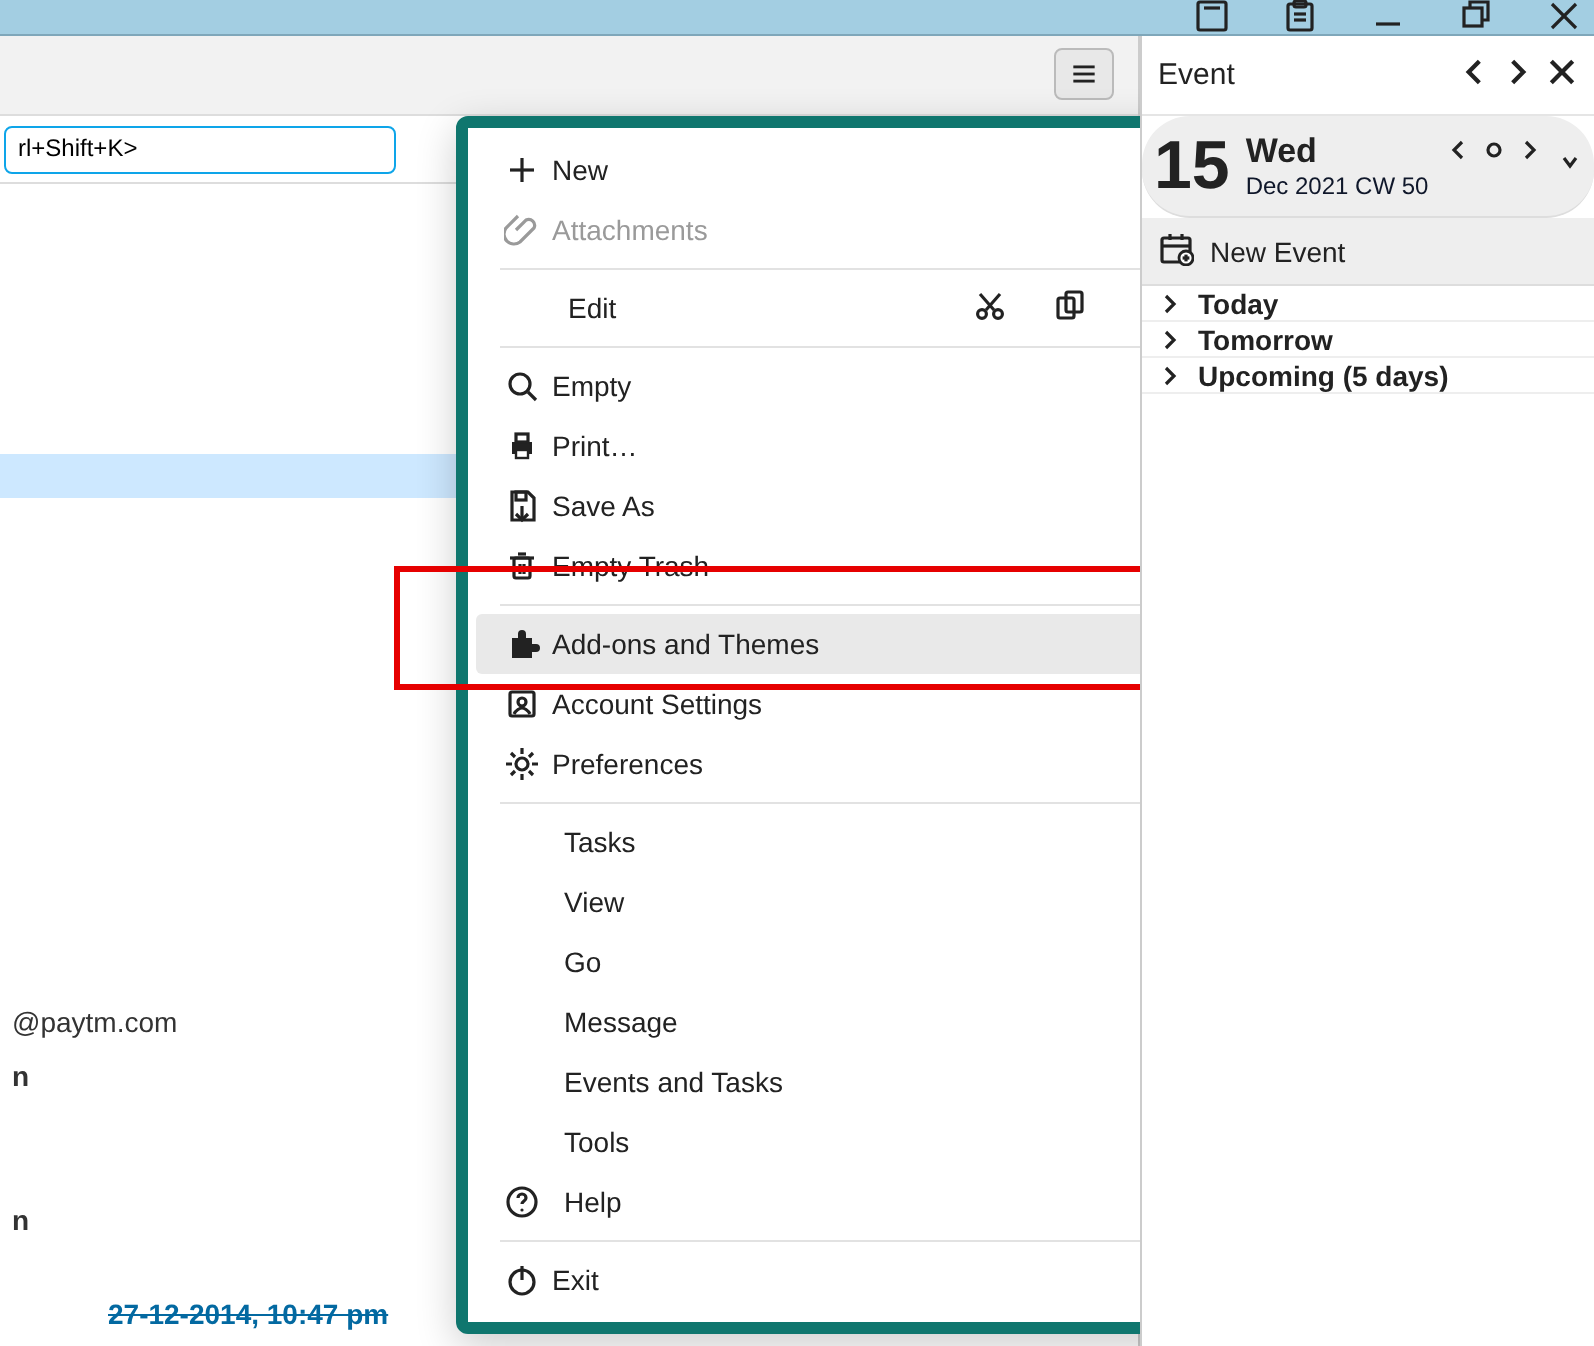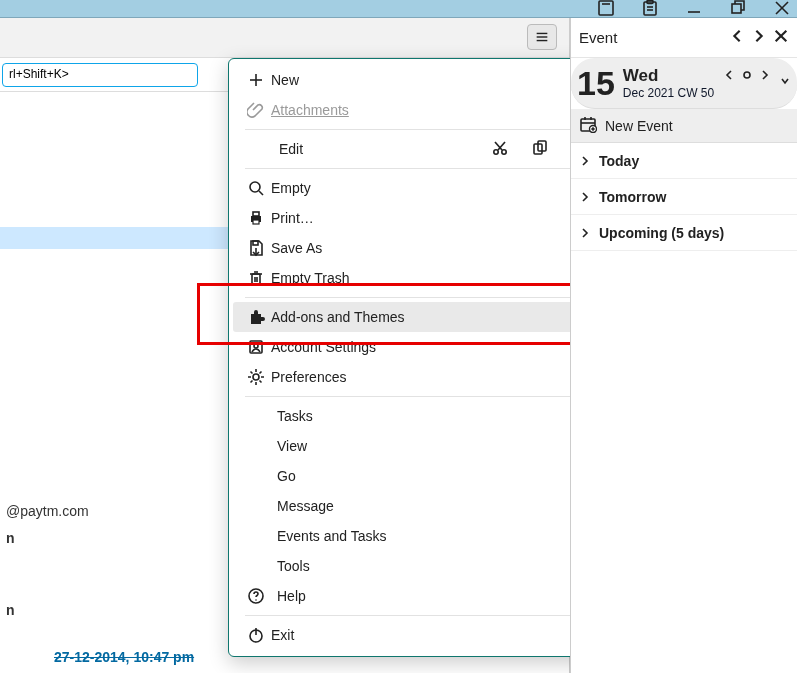--- a/index.html
+++ b/index.html
@@ -110,37 +110,37 @@
       text-align: right;
     }
 
     
     .dropdown {
       position: absolute;
       left: 228px;
       top: 58px;
       width: 400px;
       background: #fff;
-      border: 1px solid #0f766e;
+      border: 6px solid #0f766e;
       border-radius: 6px;
       box-shadow: 0 6px 20px rgba(0,0,0,.2);
       padding: 6px 4px;
     }
     .dropdown .item {
       display: flex;
       align-items: center;
       height: 30px;
       padding: 0 8px;
       border-radius: 3px;
       position: relative;
     }
     .dropdown .item.highlight {
       background: #e9e9e9;
     }
-    .dropdown .item.disabled { color:#9a9a9a;text-decoration:underline; }
+    .dropdown .item.disabled { color:#9a9a9a; }
     .dropdown .icon-slot {
       width: 30px;
       display:flex;
       justify-content:center;
     }
     .dropdown .icon-slot svg { width:18px; height:18px; }
     .dropdown .label { flex: 1; }
     .dropdown .shortcut { color:#444; font-size:13px; }
     .dropdown .chevron-r {
       width:16px;
@@ -205,21 +205,21 @@
       background:#eee;
       border-bottom:1px solid #ddd;
       height:34px;
       display:flex;
       align-items:center;
       gap:8px;
       padding:0 8px;
     }
     .new-event-row svg{width:18px;height:18px;}
     .section-row {
-      height:36px;
+      height:18px;
       display:flex;
       align-items:center;
       gap:8px;
       padding:0 8px;
       font-weight:700;
       border-bottom:1px solid #eee;
     }
     .section-row svg{width:12px;height:12px; stroke:#555;}
 
     .ico { stroke:#222; stroke-width:1.6; fill:none; }

